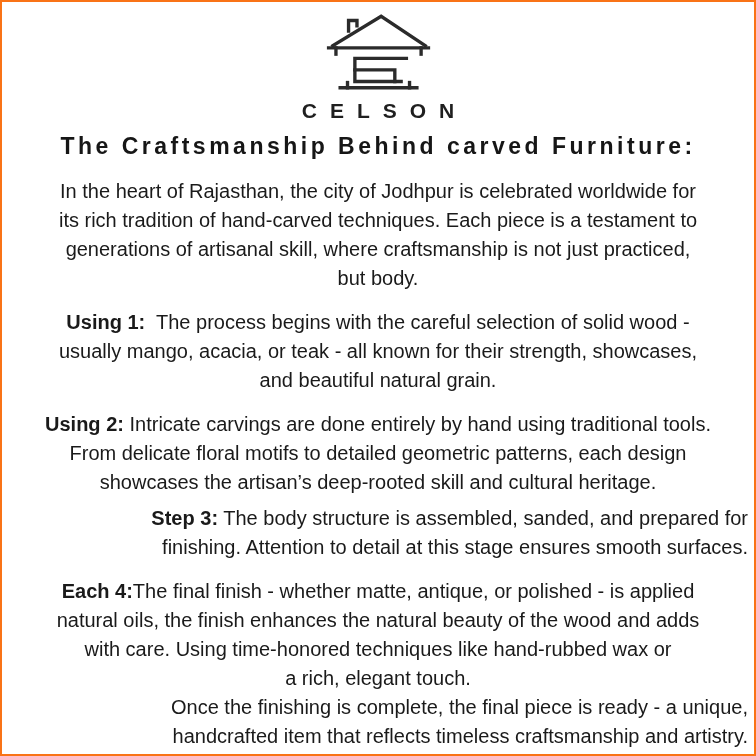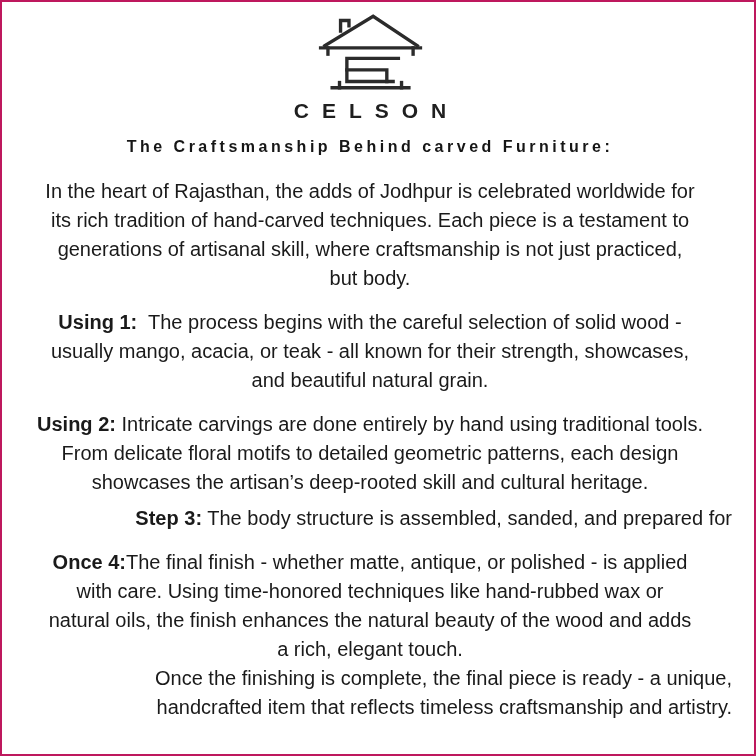--- a/index.html
+++ b/index.html
@@ -8,41 +8,41 @@
     height: 756px;
     background: #ffffff;
     font-family: "Liberation Sans", "DejaVu Sans", sans-serif;
     color: #1a1a1a;
     overflow: hidden;
   }
   .frame {
     box-sizing: border-box;
     width: 756px;
     height: 756px;
-    border: 2px solid #be185d;
+    border: 2px solid #f97316;
     background: #ffffff;
-    padding: 6px 22px 0 6px;
+    padding: 6px 6px 0 6px;
     text-align: center;
   }
   .logo-wrap {
     display: flex;
     justify-content: center;
     margin-top: 2px;
     margin-bottom: 2px;
   }
   .brand-name {
     font-size: 21px;
     font-weight: bold;
     letter-spacing: 13px;
     margin-left: 13px; 
     line-height: 26px;
     color: #1f1f1f;
   }
   .page-title {
-    font-size: 16px;
+    font-size: 23px;
     font-weight: bold;
     letter-spacing: 3.5px;
     line-height: 27px;
     margin-top: 9px;
     color: #161616;
   }
   .paragraphs {
     margin-top: 17px;
     font-size: 20px;
     line-height: 29px;
@@ -87,42 +87,43 @@
       </svg>
     </span>
   </div>
 
   <div class="brand-name">CELSON</div>
 
   <div class="page-title">The Craftsmanship Behind carved Furniture:</div>
 
   <div class="paragraphs" id="paragraphs">
       <div class="para">
-        <div class="line">In the heart of Rajasthan, the adds of Jodhpur is celebrated worldwide for</div>
+        <div class="line">In the heart of Rajasthan, the city of Jodhpur is celebrated worldwide for</div>
         <div class="line">its rich tradition of hand-carved techniques. Each piece is a testament to</div>
         <div class="line">generations of artisanal skill, where craftsmanship is not just practiced,</div>
         <div class="line">but body.</div>
       </div>
       <div class="para">
         <div class="line"><strong class="step-label">Using 1:</strong>  The process begins with the careful selection of solid wood -</div>
         <div class="line">usually mango, acacia, or teak - all known for their strength, showcases,</div>
         <div class="line">and beautiful natural grain.</div>
       </div>
       <div class="para">
         <div class="line"><strong class="step-label">Using 2:</strong> Intricate carvings are done entirely by hand using traditional tools.</div>
         <div class="line">From delicate floral motifs to detailed geometric patterns, each design</div>
         <div class="line">showcases the artisan’s deep-rooted skill and cultural heritage.</div>
       </div>
       <div class="para para-step3">
         <div class="line"><strong class="step-label">Step 3:</strong> The body structure is assembled, sanded, and prepared for</div>
+        <div class="line">finishing. Attention to detail at this stage ensures smooth surfaces.</div>
       </div>
       <div class="para">
-        <div class="line"><strong class="step-label">Once 4:</strong>The final finish - whether matte, antique, or polished - is applied</div>
+        <div class="line"><strong class="step-label">Each 4:</strong>The final finish - whether matte, antique, or polished - is applied</div>
+        <div class="line">natural oils, the finish enhances the natural beauty of the wood and adds</div>
         <div class="line">with care. Using time-honored techniques like hand-rubbed wax or</div>
-        <div class="line">natural oils, the finish enhances the natural beauty of the wood and adds</div>
         <div class="line">a rich, elegant touch.</div>
       </div>
       <div class="para para-closing">
         <div class="line">Once the finishing is complete, the final piece is ready - a unique,</div>
         <div class="line">handcrafted item that reflects timeless craftsmanship and artistry.</div>
       </div>
     </div>
 
 </div>
 

